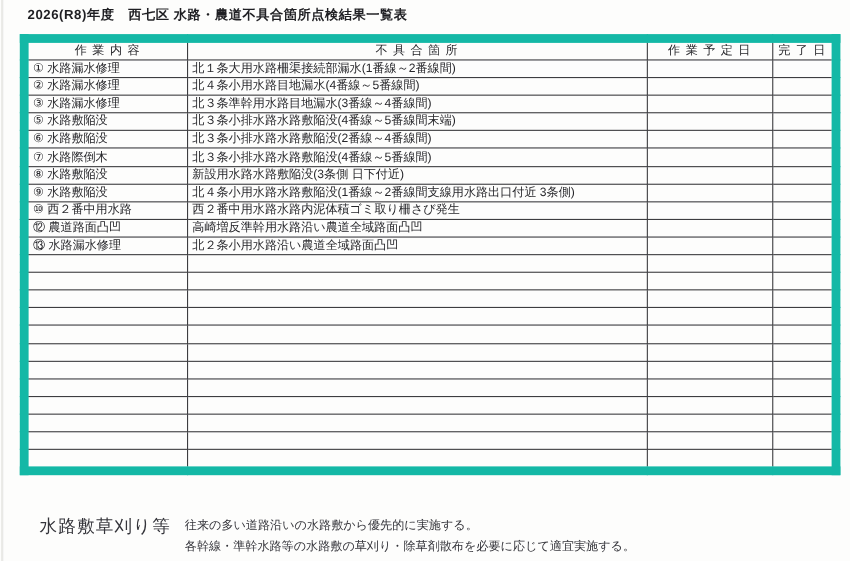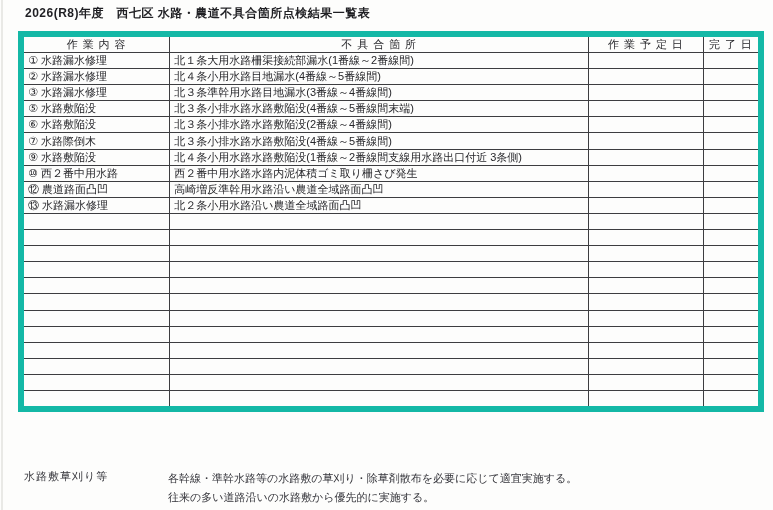--- a/index.html
+++ b/index.html
@@ -22,36 +22,36 @@
   table.main{
     position:absolute;left:18px;top:31px;width:746px;
     border-collapse:collapse;table-layout:fixed;
     font-size:11px;color:#26262a;
   }
   table.main th,table.main td{
     border:1px solid #3d3d40;
     padding:0 4px;overflow:hidden;white-space:nowrap;
     height:15.1px;line-height:15px;font-weight:normal;
   }
-  table.main{border:6px solid #14b8a6;}
+  table.main{border:8px solid #14b8a6;}
   table.main thead th{
     text-align:center;height:15px;letter-spacing:0.45em;
     padding-right:0;
   }
   thead th.col-sched,thead th.col-done{letter-spacing:0.12em;}
   col.c-work{width:20.1%;}
   col.c-loc{width:56.6%;}
   col.c-sched{width:15.5%;}
   col.c-done{width:7.8%;}
   td.work-cell{padding-left:10px;}
   td.location-cell{padding-left:8px;}
 
   .footer-label{
-    position:absolute;left:24px;top:469px;
-    font-size:11px;letter-spacing:1px;color:#34343a;white-space:nowrap;
+    position:absolute;left:36px;top:469px;
+    font-size:16px;letter-spacing:1px;color:#34343a;white-space:nowrap;
   }
   .footer-notes{
     position:absolute;left:168px;top:469px;
     font-size:11px;line-height:19px;color:#34343a;white-space:nowrap;
   }
 </style>
 </head>
 <body>
 
 <div class="scan-edge"></div>
@@ -104,20 +104,26 @@
         <td></td>
         <td></td>
       </tr>
       <tr>
         <td class="work-cell">⑦ 水路際倒木</td>
         <td class="location-cell">北３条小排水路水路敷陥没(4番線～5番線間)</td>
         <td></td>
         <td></td>
       </tr>
       <tr>
+        <td class="work-cell">⑧ 水路敷陥没</td>
+        <td class="location-cell">新設用水路水路敷陥没(3条側 日下付近)</td>
+        <td></td>
+        <td></td>
+      </tr>
+      <tr>
         <td class="work-cell">⑨ 水路敷陥没</td>
         <td class="location-cell">北４条小用水路水路敷陥没(1番線～2番線間支線用水路出口付近 3条側)</td>
         <td></td>
         <td></td>
       </tr>
       <tr>
         <td class="work-cell">⑩ 西２番中用水路</td>
         <td class="location-cell">西２番中用水路水路内泥体積ゴミ取り柵さび発生</td>
         <td></td>
         <td></td>
@@ -204,15 +210,15 @@
         <td class="work-cell"></td>
         <td class="location-cell"></td>
         <td></td>
         <td></td>
       </tr>
     </tbody>
 </table>
 
 <div class="footer-label">水路敷草刈り等</div>
 <div class="footer-notes">
+  <div>往来の多い道路沿いの水路敷から優先的に実施する。</div>
   <div>各幹線・準幹水路等の水路敷の草刈り・除草剤散布を必要に応じて適宜実施する。</div>
-  <div>往来の多い道路沿いの水路敷から優先的に実施する。</div>
 </div>
 
 </body></html>

